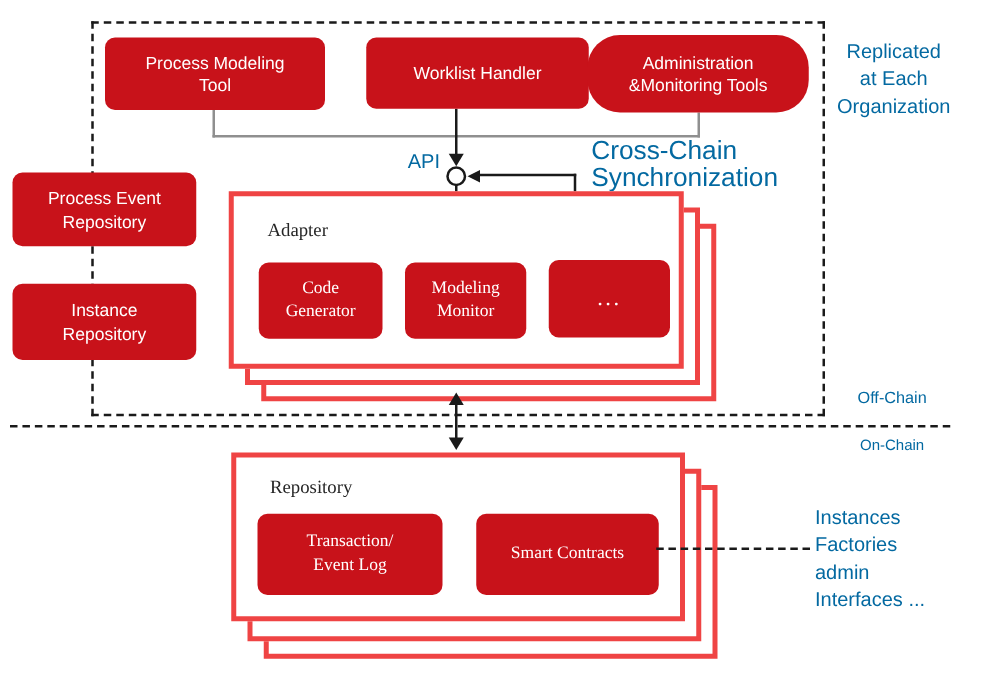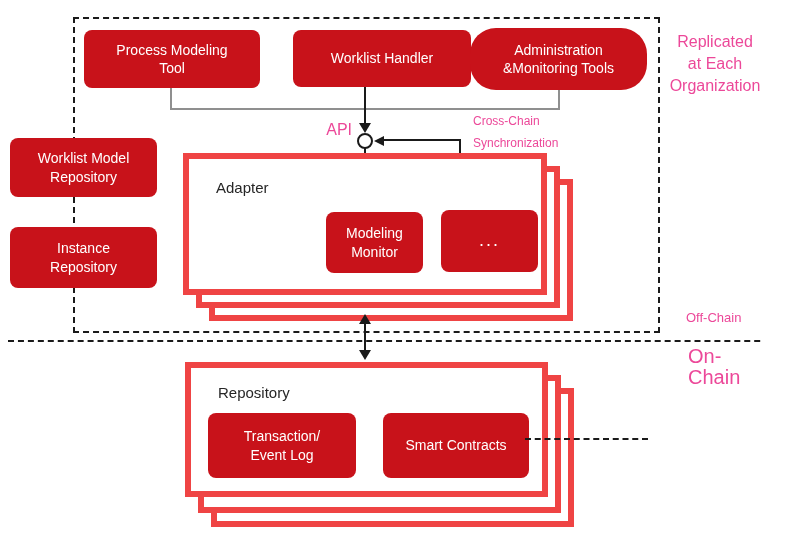--- a/index.html
+++ b/index.html
@@ -7,24 +7,24 @@
     position:relative;width:763px;height:539px;background:#ffffff;
     font-family:"Liberation Sans", sans-serif;color:#262626;overflow:hidden;
   }
   .abs{position:absolute;}
   .redbox{
     position:absolute;background:#c8121a;border-radius:8px;color:#ffffff;
     display:flex;align-items:center;justify-content:center;text-align:center;
     font-size:14px;line-height:1.3;white-space:pre-line;box-sizing:border-box;
   }
   .layer{
-    position:absolute;background:#ffffff;border:6px solid #ef4444;box-sizing:border-box;
+    position:absolute;background:#ffffff;border:4px solid #ef4444;box-sizing:border-box;font-family:Liberation Serif, serif;
   }
   .note{
-    position:absolute;font-size:15px;line-height:21px;color:#ec4899;white-space:pre-line;
+    position:absolute;font-size:15px;line-height:21px;color:#0369a1;white-space:pre-line;
   }
   .hline{position:absolute;background:#1a1a1a;height:2px;}
   .vline{position:absolute;background:#1a1a1a;width:2px;}
   .gray{background:#8f8f8f;}
   .dashed-h{position:absolute;border-top:2px dashed #1a1a1a;height:0;}
   .arrow-down{position:absolute;width:0;height:0;border-left:6px solid transparent;border-right:6px solid transparent;border-top:10px solid #1a1a1a;}
   .arrow-up{position:absolute;width:0;height:0;border-left:6px solid transparent;border-right:6px solid transparent;border-bottom:10px solid #1a1a1a;}
   .arrow-left{position:absolute;width:0;height:0;border-top:5px solid transparent;border-bottom:5px solid transparent;border-right:10px solid #1a1a1a;}
   .group-title{position:absolute;font-size:15px;color:#262626;}
 </style>
@@ -51,49 +51,54 @@
   <div class="redbox" style="left:84px;top:30px;width:176px;height:58px;">Process Modeling
 Tool</div>
   <div class="redbox" style="left:277px;top:30px;width:178px;height:57px;margin-left:16px;">Worklist Handler</div>
   <div class="redbox" style="left:470px;top:28px;width:177px;height:62px;border-radius:26px;">Administration
 &amp;Monitoring Tools</div>
 
   <div class="note" style="left:663px;top:31px;width:104px;text-align:center;font-size:16px;line-height:22px;">Replicated
 at Each
 Organization</div>
   <div class="note" style="left:300px;top:119px;width:52px;text-align:right;font-size:16px;">API</div>
-  <div class="note" style="left:473px;top:110px;font-size:12px;line-height:22px;">Cross-Chain
+  <div class="note" style="left:473px;top:110px;font-size:21px;line-height:22px;">Cross-Chain
 Synchronization</div>
 
-  <div class="redbox" style="left:10px;top:138px;width:147px;height:59px;">Worklist Model
+  <div class="redbox" style="left:10px;top:138px;width:147px;height:59px;">Process Event
 Repository</div>
   <div class="redbox" style="left:10px;top:227px;width:147px;height:61px;">Instance
 Repository</div>
 
   <div class="layer" style="left:209px;top:179px;width:364px;height:142px;"></div>
   <div class="layer" style="left:196px;top:166px;width:364px;height:142px;"></div>
   <div class="layer" style="left:183px;top:153px;width:364px;height:142px;">
     <div class="group-title" style="left:27px;top:20px;">Adapter</div>
+    <div class="redbox" style="left:20px;top:53px;width:99px;height:61px;">Code
+Generator</div>
     <div class="redbox" style="left:137px;top:53px;width:97px;height:61px;">Modeling
 Monitor</div>
     <div class="redbox" style="left:252px;top:51px;width:97px;height:62px;font-size:18px;letter-spacing:2px;">...</div>
   </div>
 
   <div class="dashed-h" style="left:8px;top:340px;width:792px;"></div>
   <div class="note" style="left:686px;top:307px;font-size:13px;">Off-Chain</div>
-  <div class="note" style="left:688px;top:346px;font-size:20px;">On-Chain</div>
+  <div class="note" style="left:688px;top:346px;font-size:12px;">On-Chain</div>
 
   <div class="vline" style="left:364px;top:320px;height:34px;"></div>
   <div class="arrow-up" style="left:359px;top:314px;"></div>
   <div class="arrow-down" style="left:359px;top:350px;"></div>
 
   <div class="layer" style="left:211px;top:388px;width:363px;height:139px;"></div>
   <div class="layer" style="left:198px;top:375px;width:363px;height:138px;"></div>
   <div class="layer" style="left:185px;top:362px;width:363px;height:135px;">
     <div class="group-title" style="left:27px;top:16px;">Repository</div>
     <div class="redbox" style="left:192px;top:45px;width:146px;height:65px;">Smart Contracts</div>
     <div class="redbox" style="left:17px;top:45px;width:148px;height:65px;">Transaction/
 Event Log</div>
   </div>
 
   <div class="dashed-h" style="left:525px;top:438px;width:123px;"></div>
+  <div class="note" style="left:652px;top:404px;font-size:16px;line-height:22px;">Instances
+Factories
+admin Interfaces ...</div>
 
 </div>
 
 </body></html>

